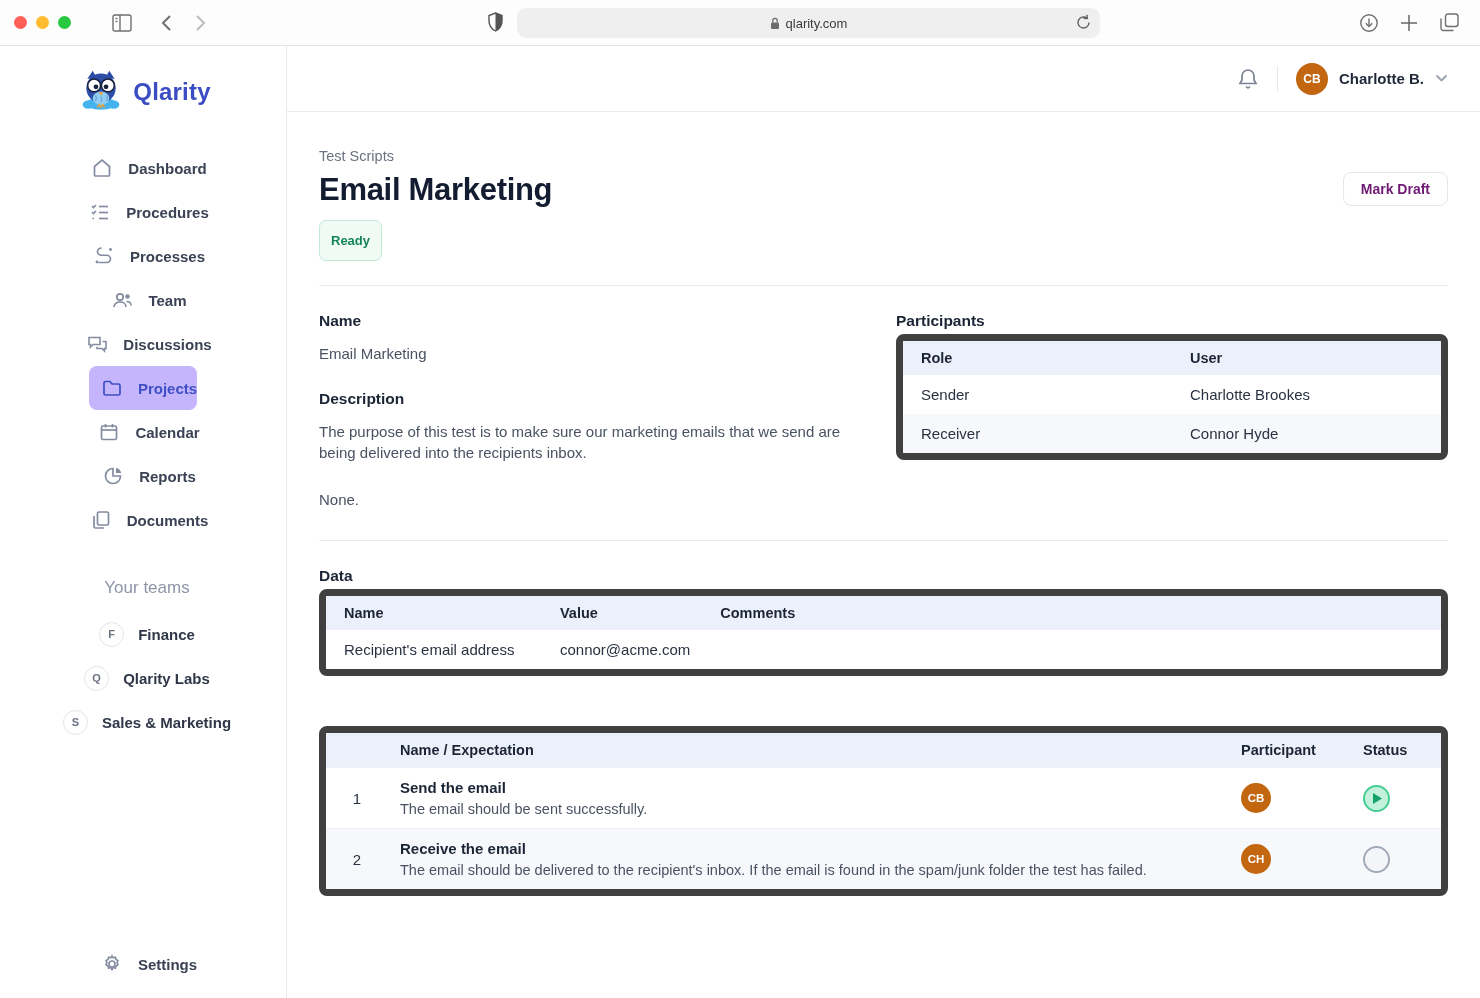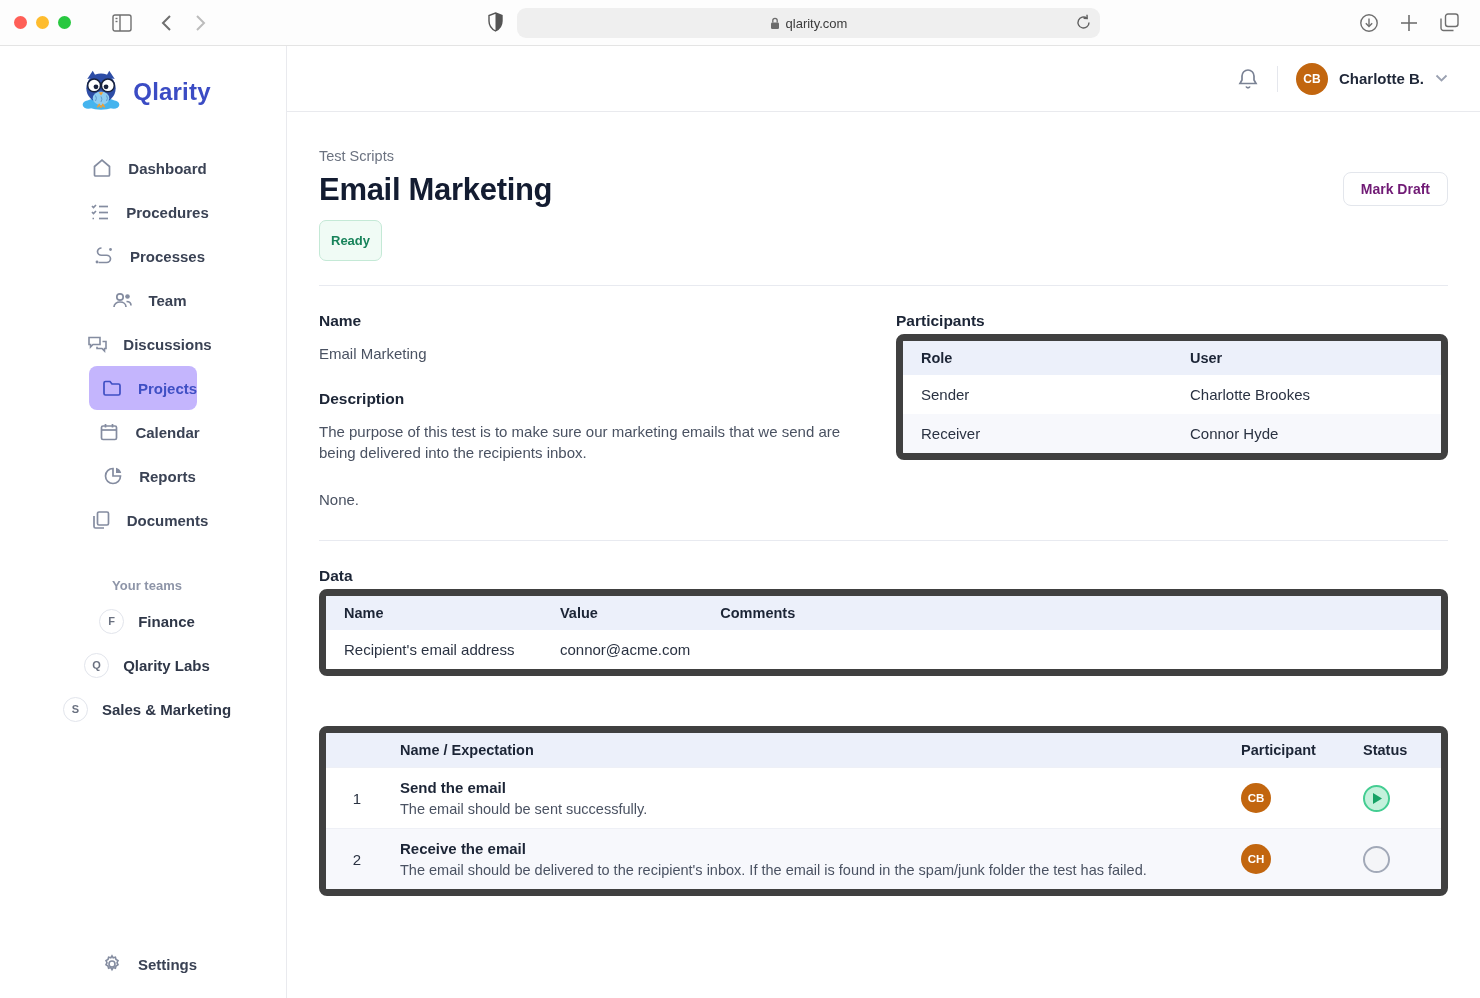--- a/index.html
+++ b/index.html
@@ -28,21 +28,21 @@
   .main { flex:1; display:flex; flex-direction:column; }
 
   
   .logo-row { display:flex; align-items:center; gap:10px; padding:22px 2px 30px 6px; }
   .logo-name { font-size:24px; font-weight:bold; color:#3b4cc4; letter-spacing:.2px; }
   .nav-item { display:flex; align-items:center; gap:15px; height:44px; padding:0 0 0 12px;
     border-radius:8px; cursor:pointer; color:#3a4254; font-size:15px; font-weight:bold; }
   .nav-item .ic { width:22px; height:22px; display:flex; align-items:center; justify-content:center; color:#848ca0; }
   .nav-item.active { background:#c4b5fd; color:#3f4fc4; }
   .nav-item.active .ic { color:#3f4fc4; }
-  .teams-label { margin:36px 0 6px 8px; font-size:13px; font-weight:bold; color:#8e95a8; }
+  .teams-label { margin:36px 0 14px 8px; font-size:17px; font-weight:normal; color:#8e95a8; }
   .team-item { display:flex; align-items:center; gap:14px; height:44px; padding-left:8px; cursor:pointer;
     font-size:15px; font-weight:bold; color:#2f3748; }
   .team-badge { width:25px; height:25px; border-radius:50%; border:1px solid #e2e5ec;
     display:flex; align-items:center; justify-content:center; font-size:11px; font-weight:bold; color:#6a7180; background:#fff; }
   .sidebar-spacer { flex:1; }
   .settings-item { margin-bottom:12px; }
 
   
   .main-header { height:66px; border-bottom:1px solid #e9eaee; display:flex; align-items:center;
     justify-content:flex-end; padding-right:32px; gap:18px; }

